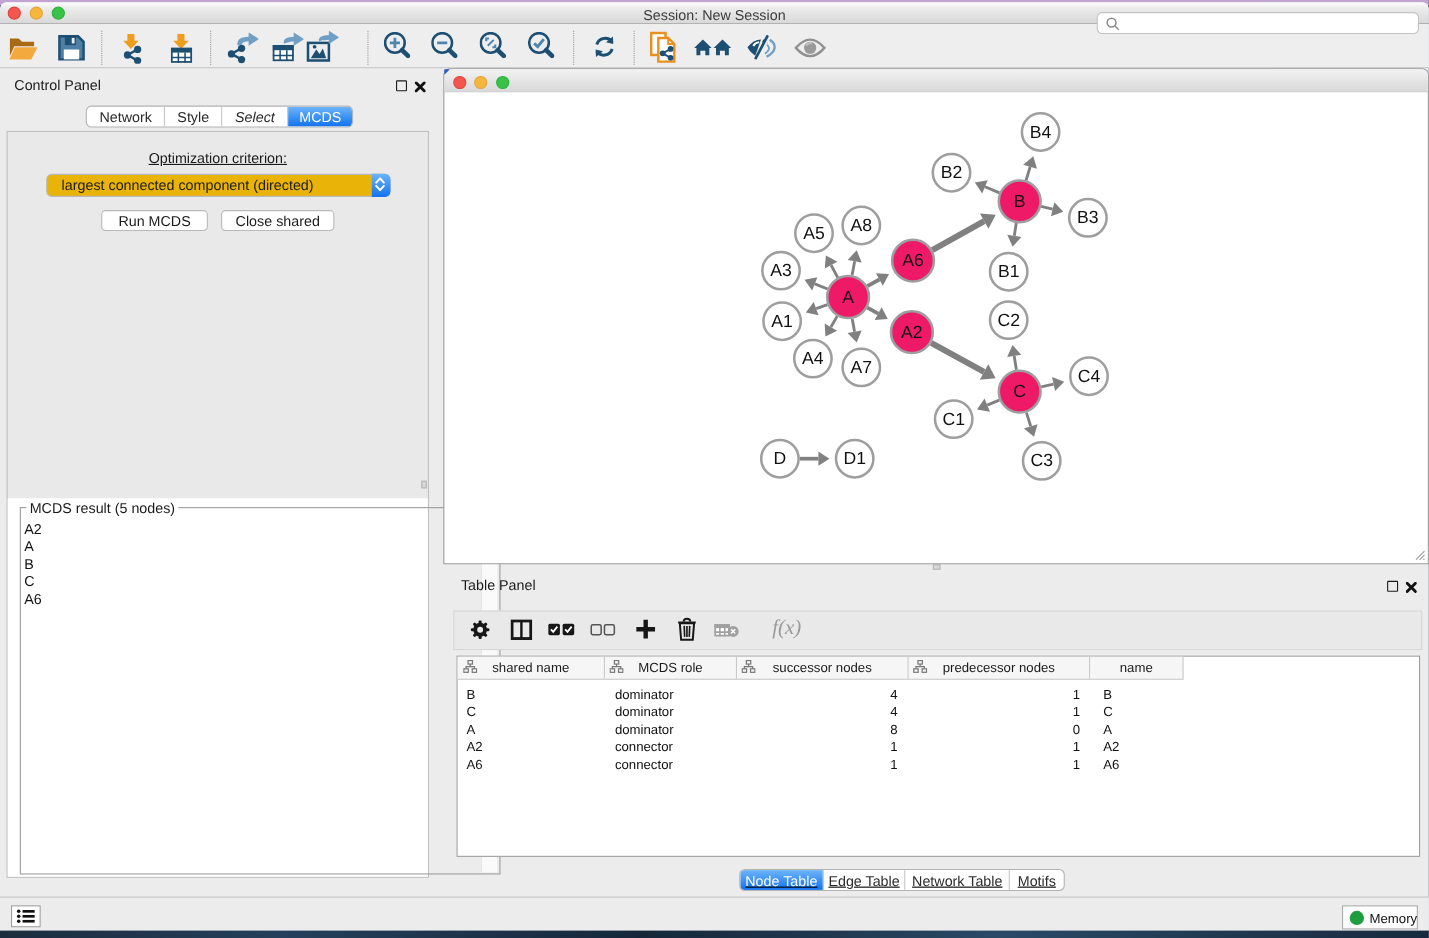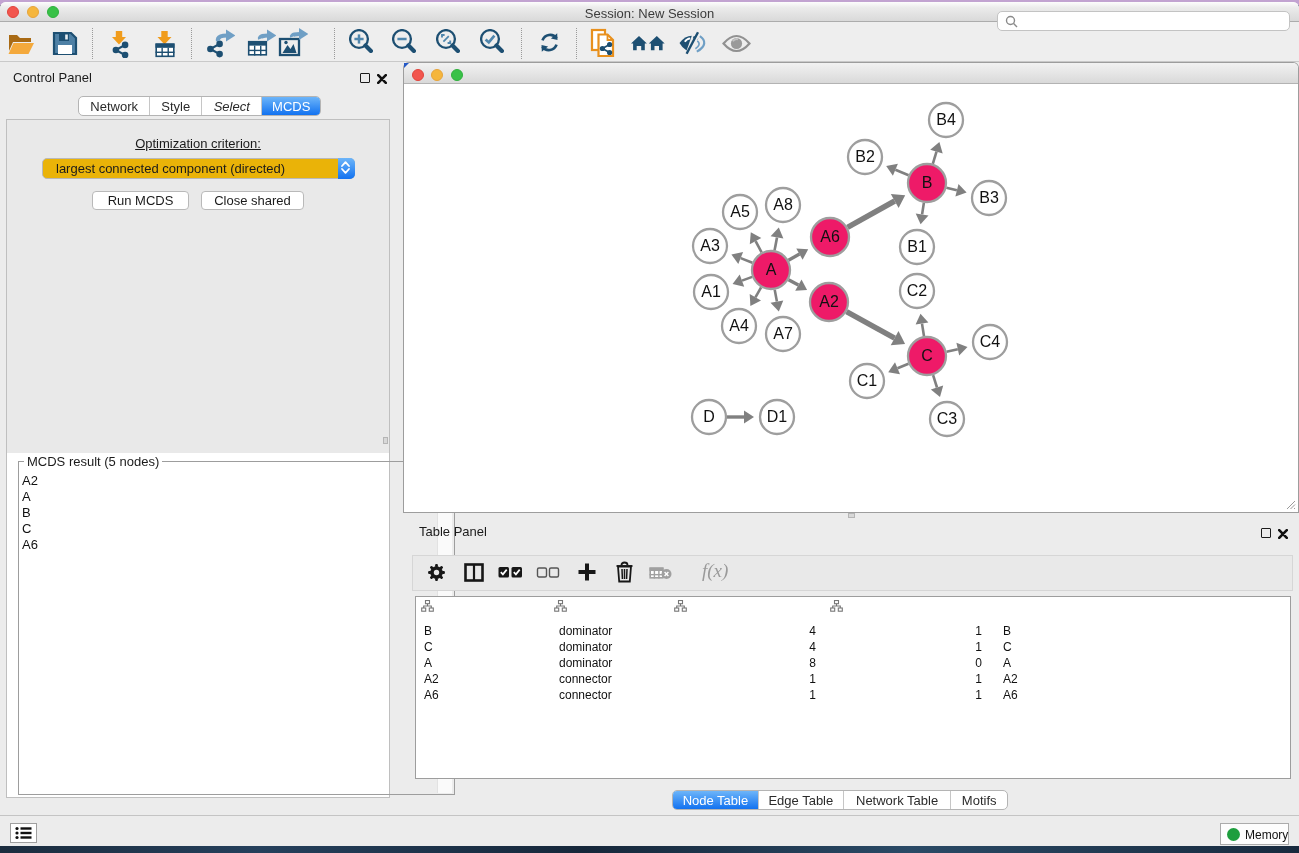--- a/index.html
+++ b/index.html
@@ -38,21 +38,21 @@
 #net-titlebar{left:0;top:0;width:894px;height:21px;background:linear-gradient(#f2f2f2,#d9d9d9);border-bottom:1px solid #b3b3b3;border-radius:5px 5px 0 0;}
 #net-title{width:100%;text-align:center;top:4px;font-size:13px;color:#3c3c3c;}
 #grip{right:2px;bottom:2px;width:9px;height:9px;}
 
 #tp-title{left:419px;top:524px;font-size:13px;color:#1b1b1b;}
 #tp-toolbar{left:412px;top:555px;width:881px;height:36px;background:#e9e9e9;border:1px solid #d6d6d6;}
 #tp-table{left:415px;top:596px;width:876px;height:183px;background:#fff;border:1px solid #9d9d9d;}
 #tp-header{left:0;top:0;width:660px;height:21px;background:#f6f6f6;border-bottom:1px solid #c9c9c9;display:flex;font-size:12px;color:#1b1b1b;}
 #tp-header .hc{border-right:1px solid #c9c9c9;text-align:center;line-height:20px;position:relative;}
 .trow{position:absolute;font-size:12px;color:#111;height:16px;line-height:16px;}
-#tp-tabs{left:672px;top:790px;width:336px;}
+#tp-tabs{left:672px;top:790px;width:296px;text-decoration:underline;}
 
 #statusbar{left:0;top:815px;width:1299px;height:31px;background:#ececec;border-top:1px solid #c4c4c4;}
 #list-btn{left:10px;top:823px;width:27px;height:20px;background:#fff;border:1px solid #9f9f9f;}
 #mem-btn{left:1220px;top:823px;width:69px;height:22px;background:#fdfdfd;border:1px solid #ababab;font-size:12px;color:#111;text-align:center;}
 #bottom-strip{left:0;top:846px;width:1299px;height:7px;background:linear-gradient(90deg,#1b2c3e,#25405c 20%,#16273a 45%,#2a4a66 70%,#182a3e 100%);}
 .ticon{position:absolute;z-index:5;}
 
 #bluewedge{left:404px;top:63px;width:0;height:0;border-top:5px solid #2458c6;border-right:5px solid transparent;z-index:6;}
 </style></head>
 <body>
@@ -398,20 +398,27 @@
     <rect x="8.3" y="8" width="4" height="3.2" fill="none" stroke="#777" stroke-width="1.1"></rect>
     <path d="M6.5 3.7 L6.5 6 M2.7 8 L2.7 6 L10.3 6 L10.3 8" fill="none" stroke="#777" stroke-width="1.1"></path>
   </svg>
 <svg class="ticon" style="left:830px;top:600px" width="13" height="12" viewBox="0 0 13 12">
     <rect x="4.5" y="0.5" width="4" height="3.2" fill="none" stroke="#777" stroke-width="1.1"></rect>
     <rect x="0.7" y="8" width="4" height="3.2" fill="none" stroke="#777" stroke-width="1.1"></rect>
     <rect x="8.3" y="8" width="4" height="3.2" fill="none" stroke="#777" stroke-width="1.1"></rect>
     <path d="M6.5 3.7 L6.5 6 M2.7 8 L2.7 6 L10.3 6 L10.3 8" fill="none" stroke="#777" stroke-width="1.1"></path>
   </svg>
 <div class="abs" id="tp-table">
+  <div class="abs" id="tp-header">
+    <div class="hc" style="width:134px;">shared name</div>
+    <div class="hc" style="width:120px;">MCDS role</div>
+    <div class="hc" style="width:156px;">successor nodes</div>
+    <div class="hc" style="width:165px;">predecessor nodes</div>
+    <div class="hc" style="width:85px;border-right:1px solid #c9c9c9;">name</div>
+  </div>
 <div class="trow" style="left:8px;top:26px;">B</div>
 <div class="trow" style="left:143px;top:26px;">dominator</div>
 <div class="trow" style="left:330px;top:26px;width:70px;text-align:right;">4</div>
 <div class="trow" style="left:496px;top:26px;width:70px;text-align:right;">1</div>
 <div class="trow" style="left:587px;top:26px;">B</div>
 <div class="trow" style="left:8px;top:42px;">C</div>
 <div class="trow" style="left:143px;top:42px;">dominator</div>
 <div class="trow" style="left:330px;top:42px;width:70px;text-align:right;">4</div>
 <div class="trow" style="left:496px;top:42px;width:70px;text-align:right;">1</div>
 <div class="trow" style="left:587px;top:42px;">C</div>

